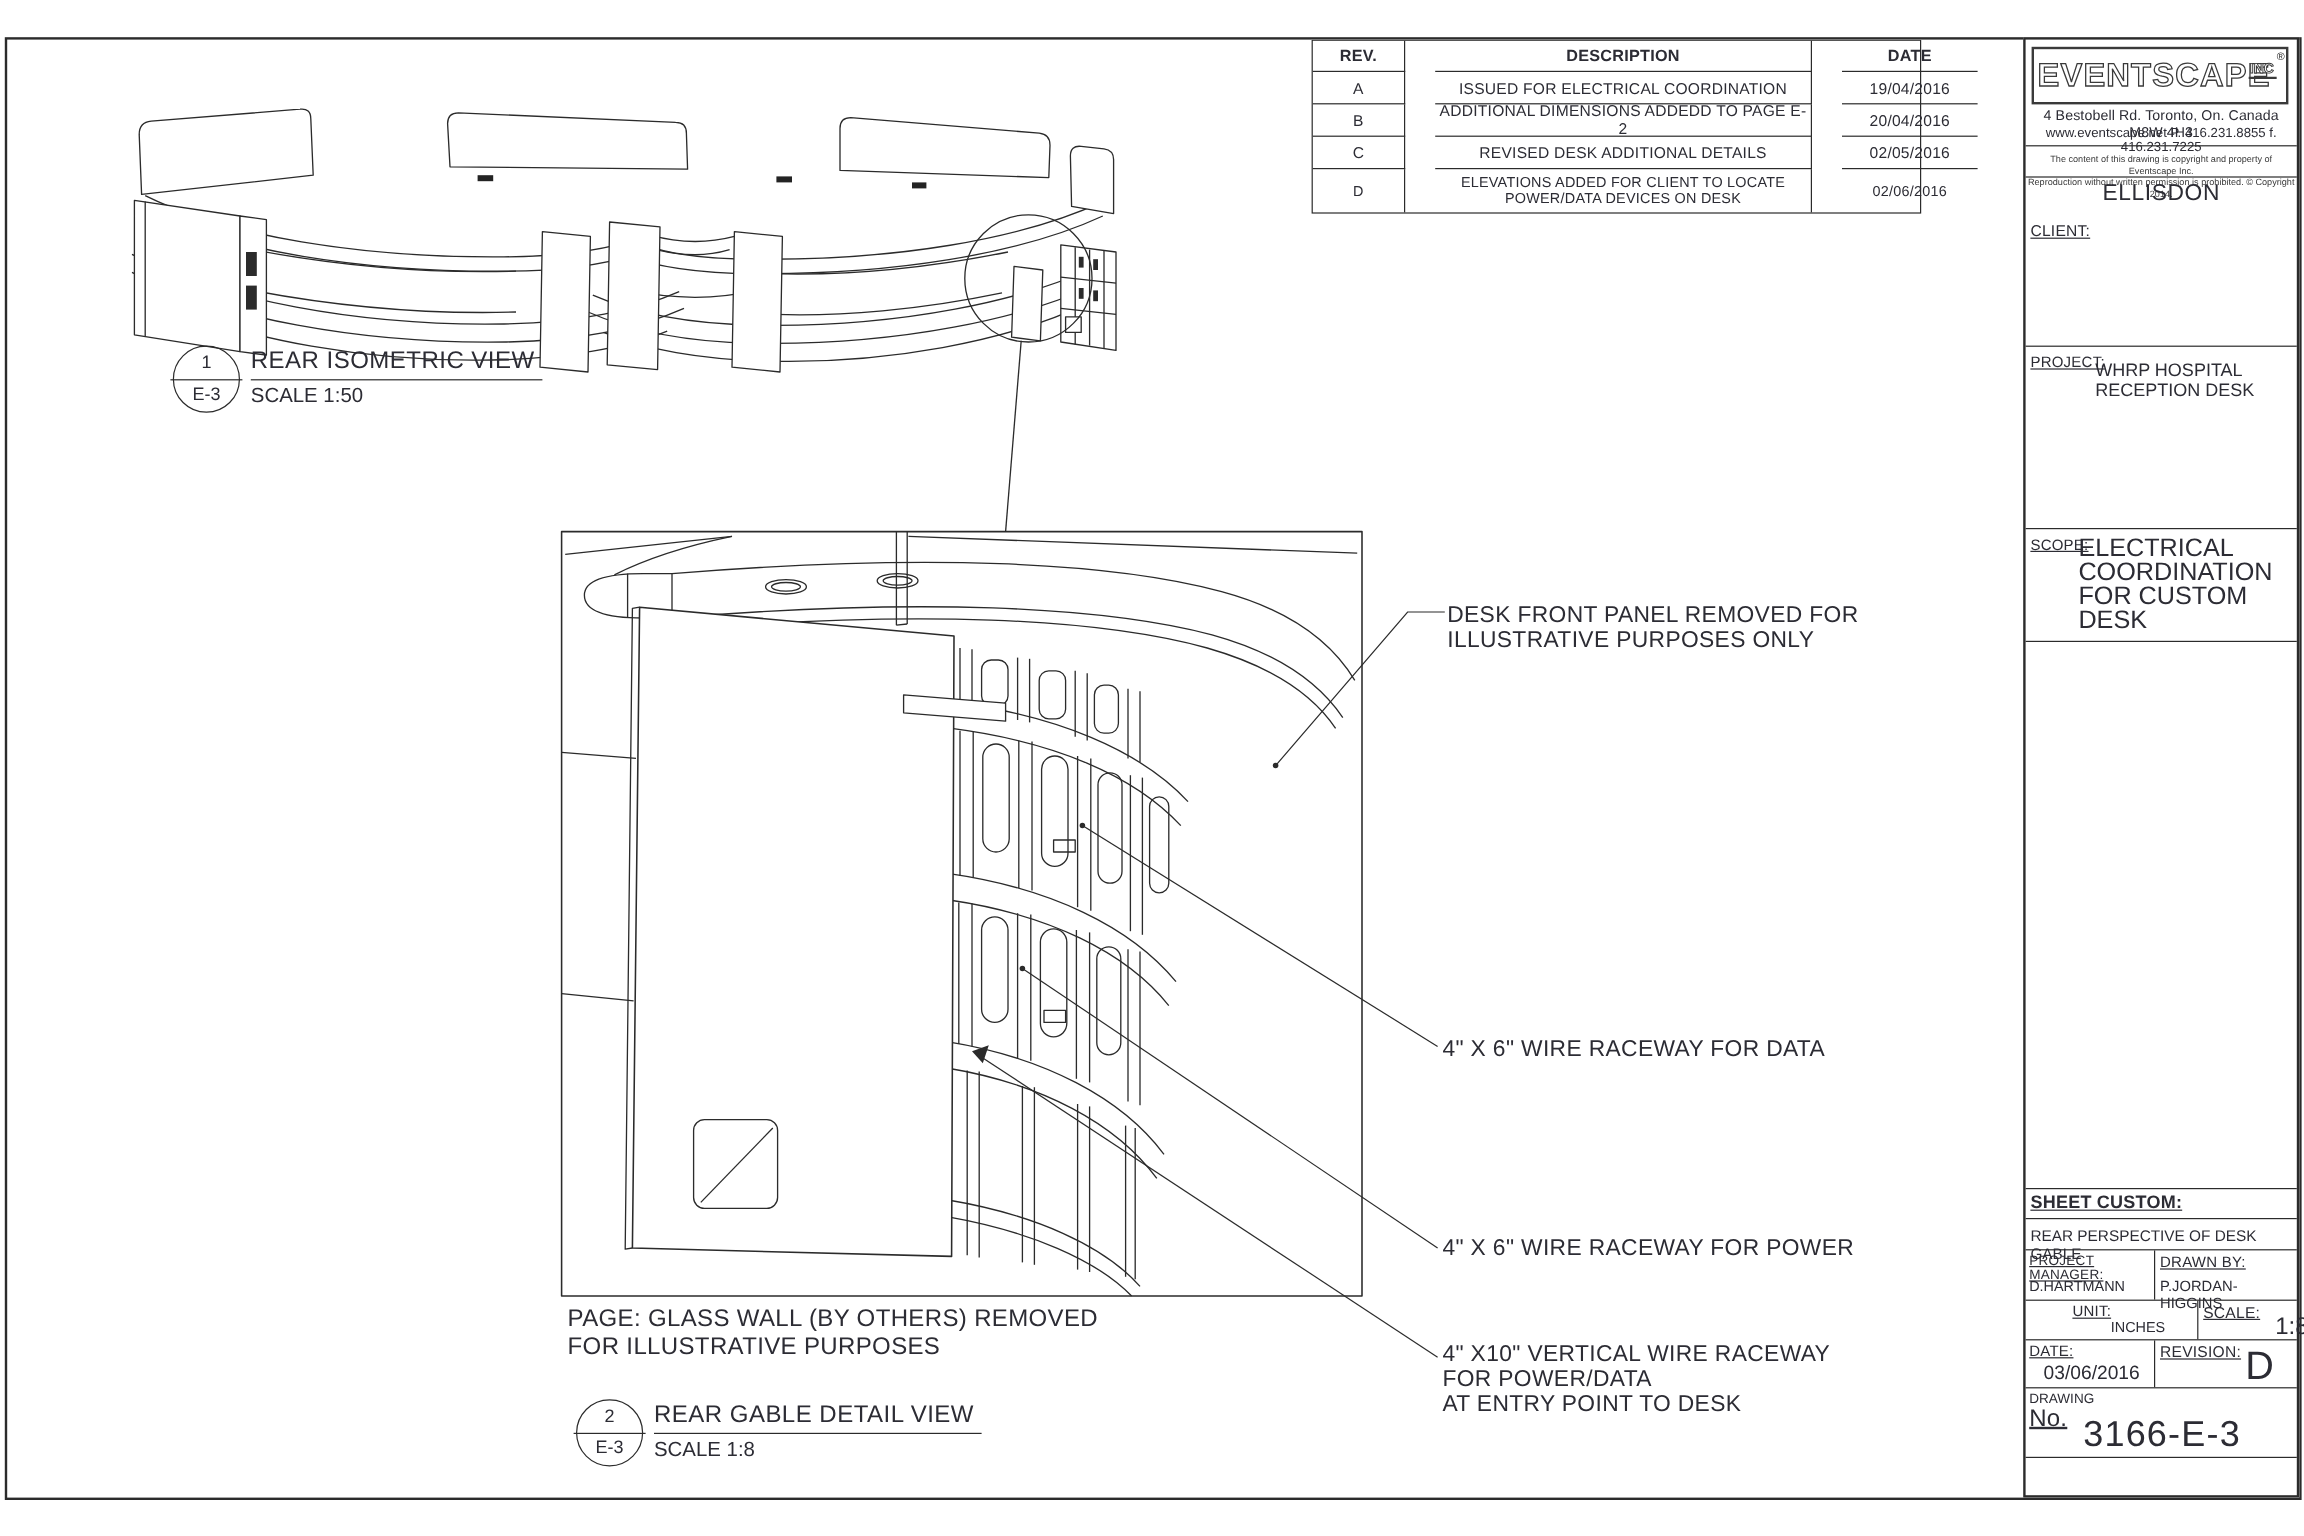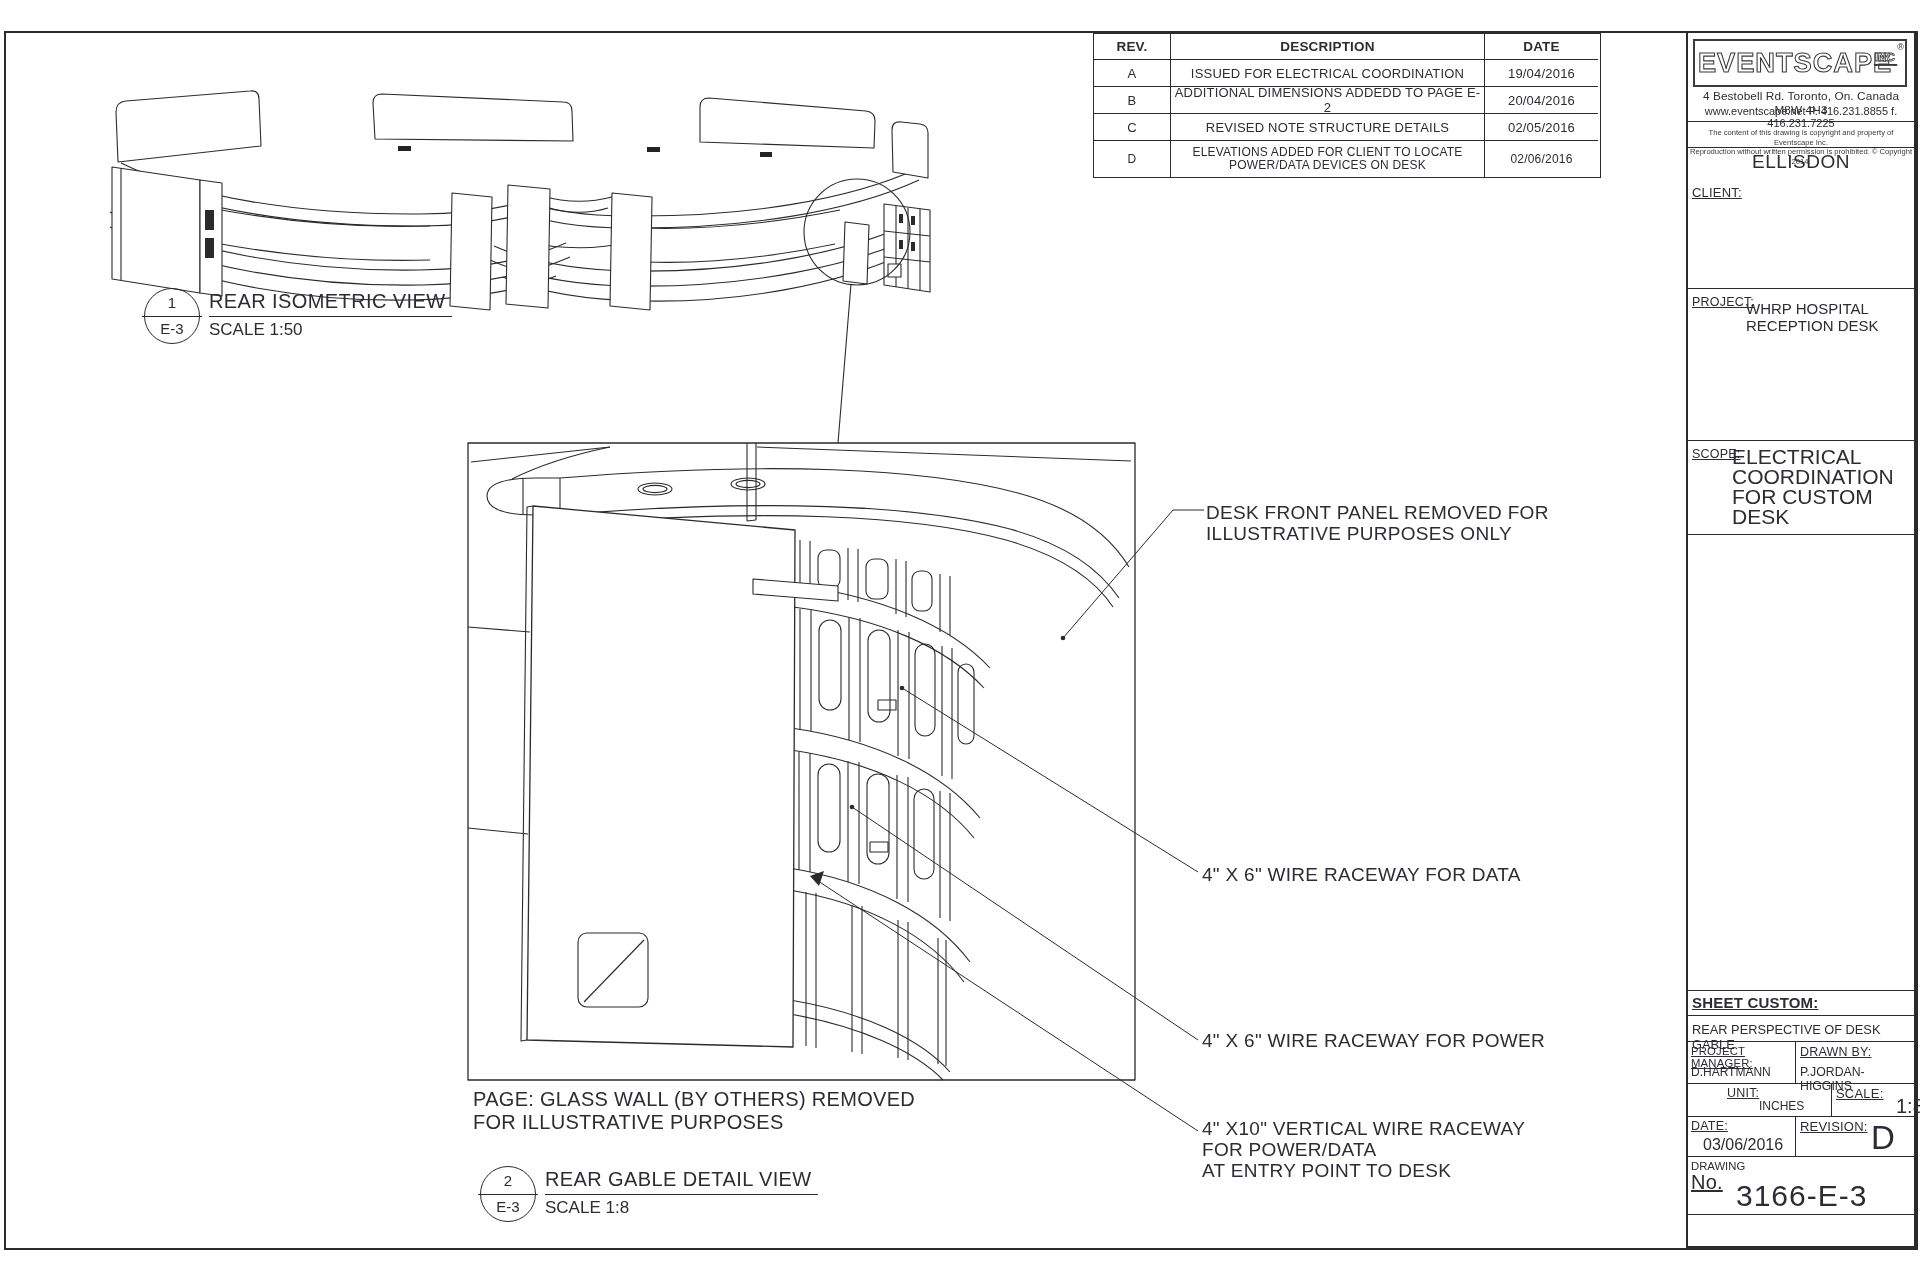--- a/index.html
+++ b/index.html
@@ -23,21 +23,21 @@
   .vt-title{font-size:20px;letter-spacing:.4px;border-bottom:1.6px solid #2b2b2b;
             padding-bottom:3px;padding-right:6px;}
   .vt-scale{font-size:17px;margin-top:3px;}
   
   .anno{font-size:19px;letter-spacing:.3px;line-height:21px;}
   .note-text{font-size:20px;letter-spacing:.3px;line-height:23px;}
   
   .rev-table{left:1093px;top:33px;width:506px;border:1.6px solid #2b2b2b;background:#fff;}
   .rev-title{height:27px;border-bottom:1.4px solid #2b2b2b;display:flex;align-items:center;
              justify-content:center;font-weight:bold;font-size:17px;letter-spacing:.5px;}
-  .rev-row{display:grid;grid-template-columns:77px 314px 113px;}
+  .rev-row{display:grid;grid-template-columns:77px 314px 113px;gap:25px;}
   .rev-row > div{border-right:1.2px solid #2b2b2b;border-bottom:1.2px solid #2b2b2b;
              display:flex;align-items:center;justify-content:center;text-align:center;
              font-size:13px;letter-spacing:.2px;}
   .rev-row > div:last-child{border-right:none;}
   .rev-row.last > div{border-bottom:none;}
   .rev-head > div{font-weight:bold;font-size:13.5px;height:25px;}
   .rev-row.data > div{height:26px;}
   .rev-row.tall > div{height:36px;font-size:12px;line-height:13px;}
   
   .tb{left:1686px;top:31px;width:230px;height:1217px;border:2px solid #2b2b2b;
@@ -265,21 +265,21 @@
     <div>ISSUED FOR ELECTRICAL COORDINATION</div>
     <div>19/04/2016</div>
   </div>
   <div class="rev-row data">
     <div>B</div>
     <div>ADDITIONAL DIMENSIONS ADDEDD TO PAGE E-2</div>
     <div>20/04/2016</div>
   </div>
   <div class="rev-row data">
     <div>C</div>
-    <div>REVISED NOTE STRUCTURE DETAILS</div>
+    <div>REVISED DESK ADDITIONAL DETAILS</div>
     <div>02/05/2016</div>
   </div>
   <div class="rev-row tall last">
     <div>D</div>
     <div class="pre">ELEVATIONS ADDED FOR CLIENT TO LOCATE
 POWER/DATA DEVICES ON DESK</div>
     <div>02/06/2016</div>
   </div>
 </div>
 

